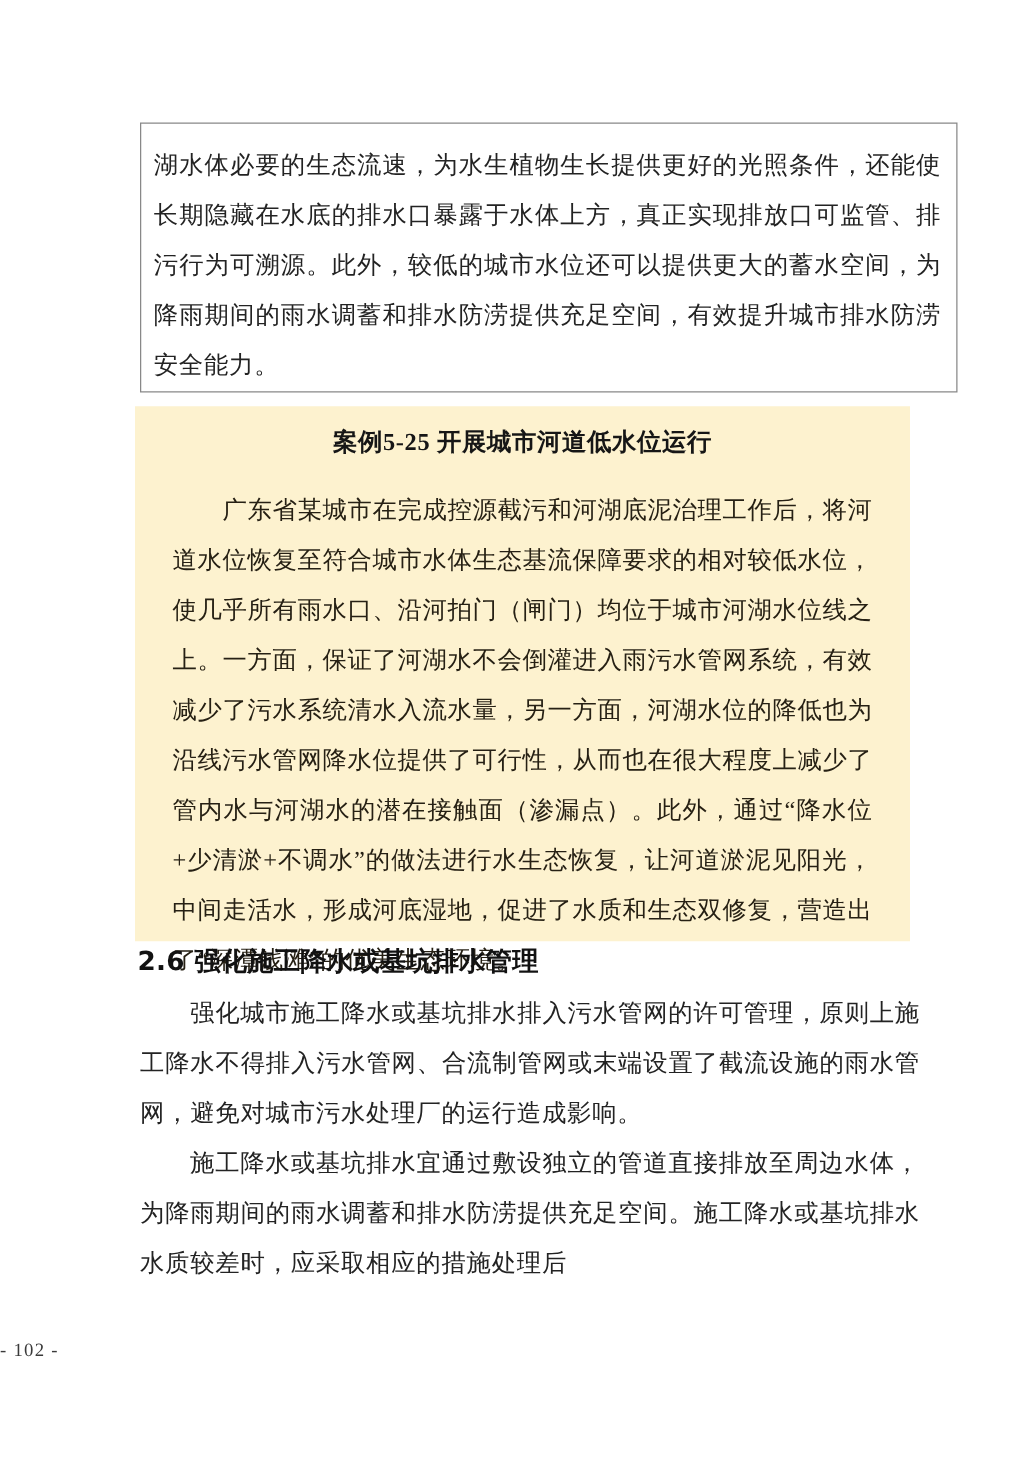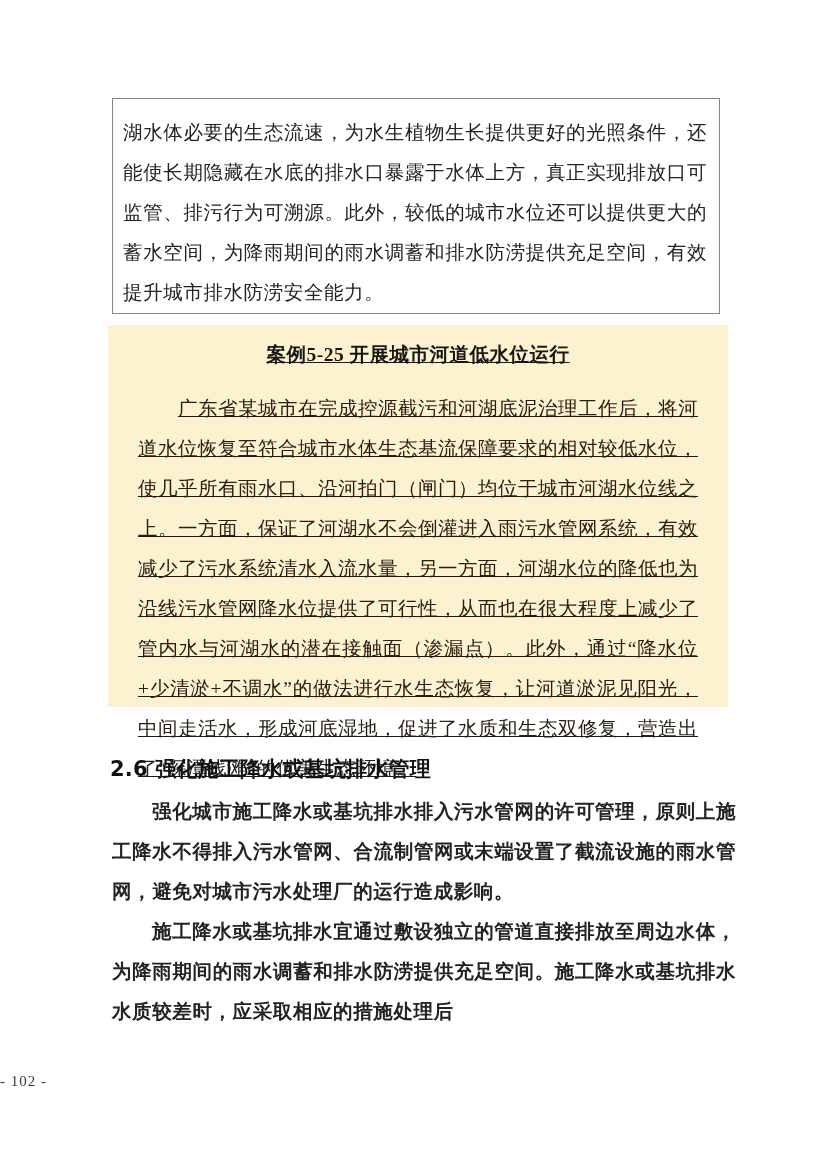--- a/index.html
+++ b/index.html
@@ -15,21 +15,21 @@
     overflow: hidden;
     font-family: "Liberation Serif", "DejaVu Serif", serif;
     color: #1a1a1a;
   }
 
   
   .quote-box {
     position: absolute;
     left: 112px;
     top: 98px;
-    width: 608px;
+    width: 654px;
     min-height: 196px;
     border: 1px solid #888888;
     box-sizing: border-box;
     padding: 14px 12px 0 10px;
   }
   .quote-box p {
     margin: 0;
     font-size: 19.5px;
     line-height: 40px;
     text-align: justify;
@@ -37,25 +37,24 @@
     letter-spacing: 0.6px;
     color: #232323;
   }
 
   
   .case-box {
     position: absolute;
     left: 108px;
     top: 325px;
     width: 620px;
-    height: 382px;
+    height: 428px;
     background: #fdf2cf;
     box-sizing: border-box;
     padding: 12px 14px 8px 14px;
-    text-decoration: underline;
   }
   .case-title {
     margin: 0 0 4px 0;
     text-align: center;
     font-weight: bold;
     font-size: 19.5px;
     line-height: 36px;
     letter-spacing: 0.5px;
     color: #161616;
   }
@@ -83,21 +82,20 @@
     letter-spacing: 0.2px;
     color: #121212;
   }
 
   
   .body-block {
     position: absolute;
     left: 112px;
     top: 792px;
     width: 624px;
-    font-weight: bold;
   }
   .body-block p {
     margin: 0;
     font-size: 19.5px;
     line-height: 40px;
     text-align: justify;
     text-align-last: left;
     text-indent: 40px;
     letter-spacing: 0.6px;
     color: #232323;

